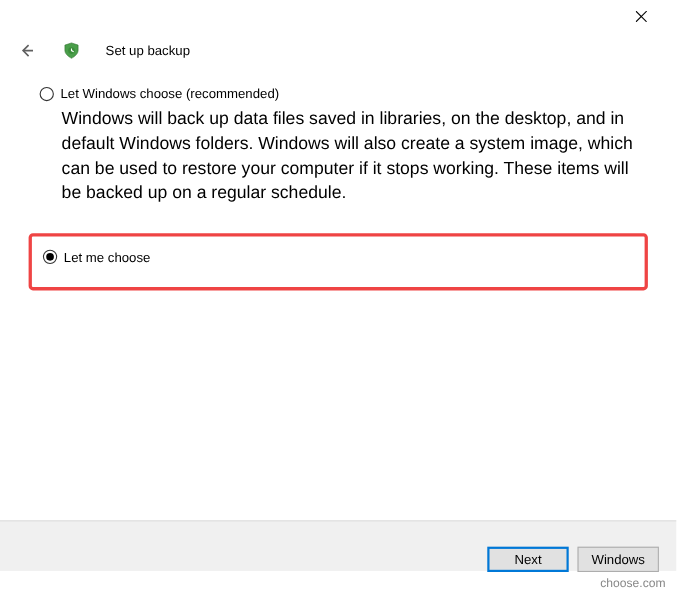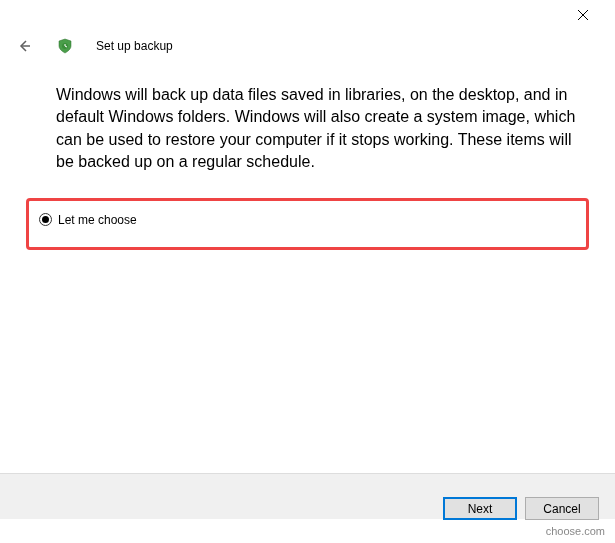--- a/index.html
+++ b/index.html
@@ -161,31 +161,35 @@
       <circle cx="8" cy="8" r="3" fill="#3a8e3a"></circle>
       <path d="M8 6 L8 8 L10 9" stroke="#fff" stroke-width="1" fill="none"></path>
     </svg>
   </span>
   <span class="header-title">Set up backup</span>
 </div>
 
 <div class="content">
 
   <div class="option">
+    <div class="option-row">
+      <span class="radio"></span>
+      <span class="option-label">Let Windows choose (recommended)</span>
+    </div>
     <div class="option-desc">Windows will back up data files saved in libraries, on the desktop, and in default Windows folders. Windows will also create a system image, which can be used to restore your computer if it stops working. These items will be backed up on a regular schedule.</div>
   </div>
 
   <div class="highlight-box">
     <div class="option">
       <div class="option-row">
         <span class="radio selected"></span>
         <span class="option-label">Let me choose</span>
       </div>
     </div>
   </div>
 </div>
 
 <div class="footer">
   <button class="btn primary">Next</button>
-  <button class="btn">Cancel</button>
+  <button class="btn">Windows</button>
 </div>
 
 <div class="watermark">choose.com</div>
 
 </body></html>

